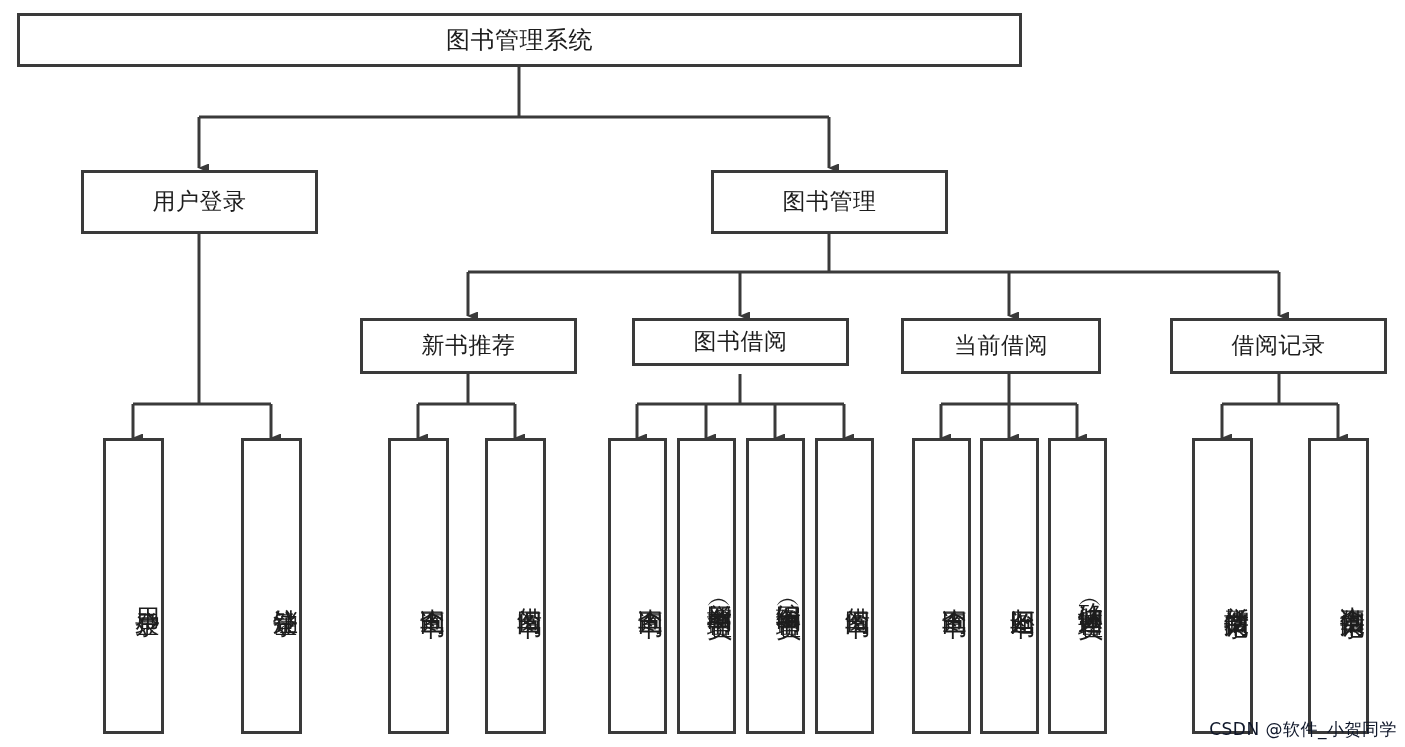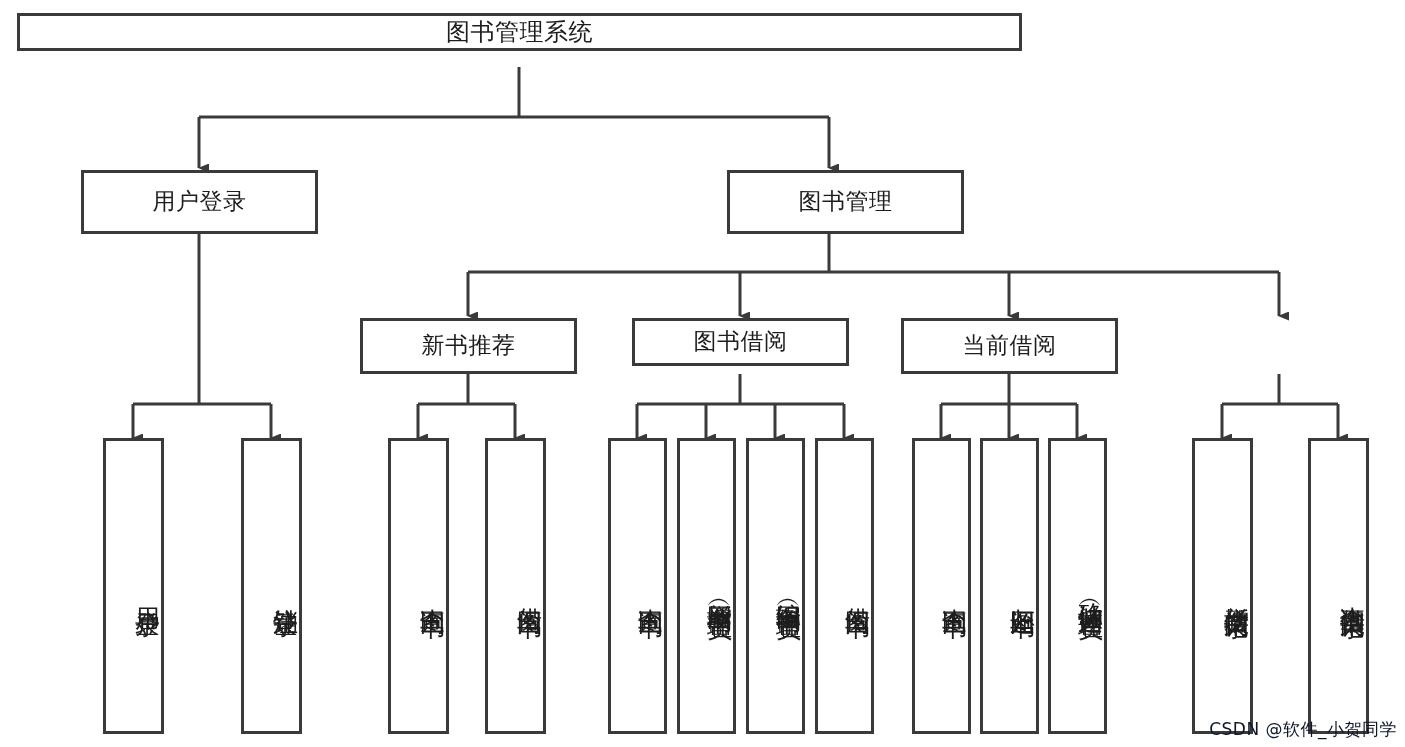--- a/index.html
+++ b/index.html
@@ -114,39 +114,42 @@
       <path d="M 1009 404 L 1009 438" marker-end="url(#arrowhead)"></path>
       <path d="M 1077 404 L 1077 438" marker-end="url(#arrowhead)"></path>
 
       <path d="M 1279 374 L 1279 404"></path>
       <path d="M 1222 404 L 1338 404"></path>
       <path d="M 1222 404 L 1222 438" marker-end="url(#arrowhead)"></path>
       <path d="M 1338 404 L 1338 438" marker-end="url(#arrowhead)"></path>
     </g>
   </svg>
 
-  <div class="node horizontal root" style="left:17px; top:13px; width:1005px; height:38px;">
+  <div class="node horizontal root" style="left:17px; top:13px; width:1005px; height:54px;">
     <span>图书管理系统</span>
   </div>
 
   <div class="node horizontal" style="left:81px; top:170px; width:237px; height:64px;">
     <span>用户登录</span>
   </div>
-  <div class="node horizontal" style="left:711px; top:170px; width:237px; height:64px;margin-left:16px;">
+  <div class="node horizontal" style="left:711px; top:170px; width:237px; height:64px;">
     <span>图书管理</span>
   </div>
 
   <div class="node horizontal" style="left:360px; top:318px; width:217px; height:56px;">
     <span>新书推荐</span>
   </div>
   <div class="node horizontal" style="left:632px; top:318px; width:217px; height:48px;">
     <span>图书借阅</span>
   </div>
-  <div class="node horizontal" style="left:901px; top:318px; width:217px; height:56px;">
+  <div class="node horizontal" style="left:901px; top:318px; width:200px; height:56px;">
     <span>当前借阅</span>
+  </div>
+  <div class="node horizontal" style="left:1170px; top:318px; width:217px; height:56px;">
+    <span>借阅记录</span>
   </div>
 
   <div class="node vertical" style="left:103px; top:438px; width:61px; height:296px;">
     <span>用户登录</span>
   </div>
   <div class="node vertical" style="left:241px; top:438px; width:61px; height:296px;">
     <span>注销登录</span>
   </div>
 
   <div class="node vertical" style="left:388px; top:438px; width:61px; height:296px;">

